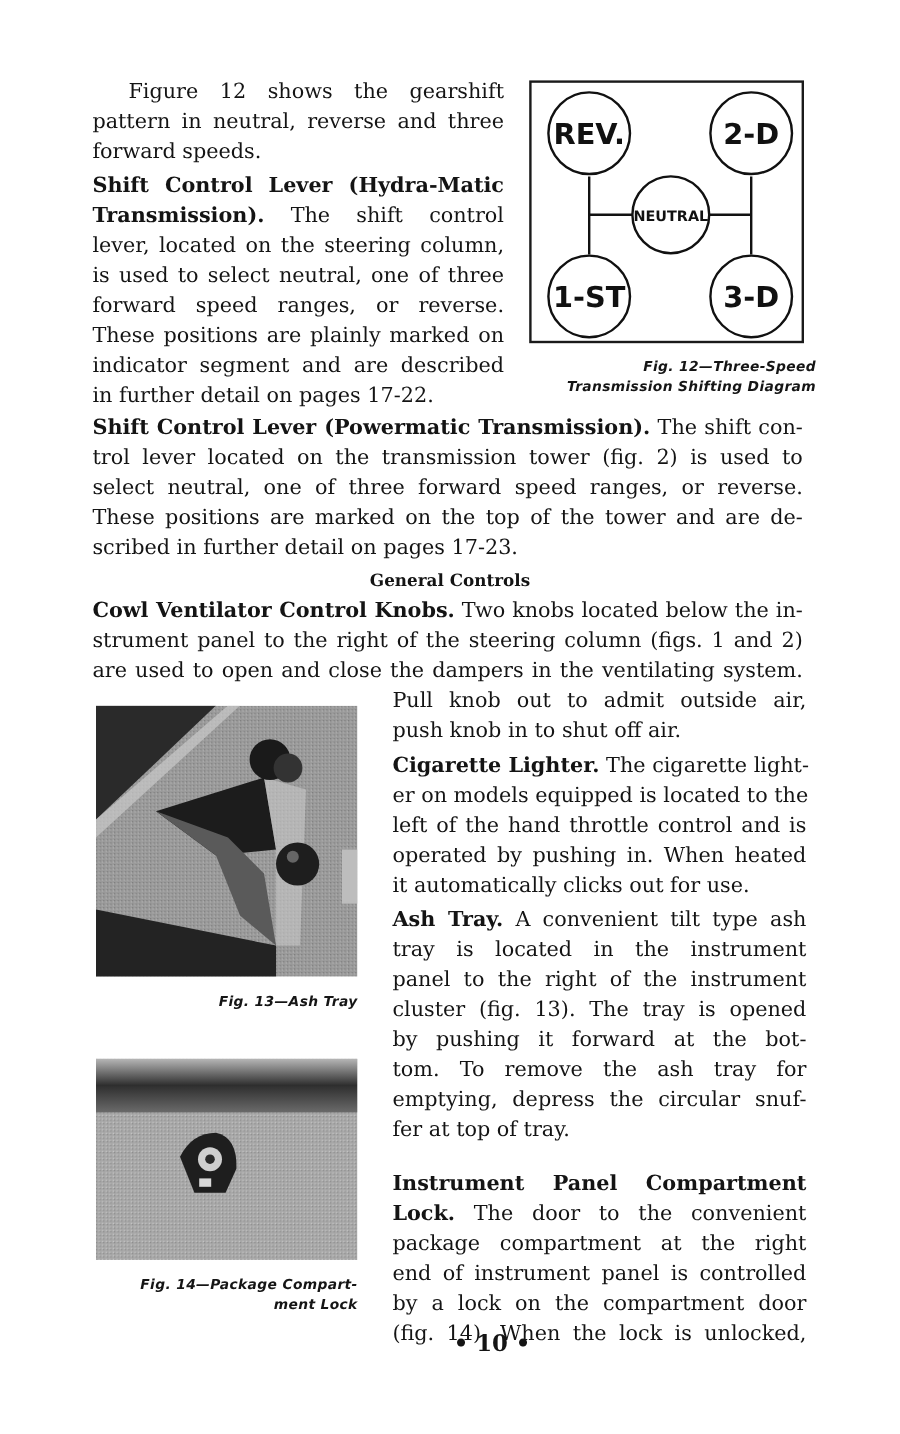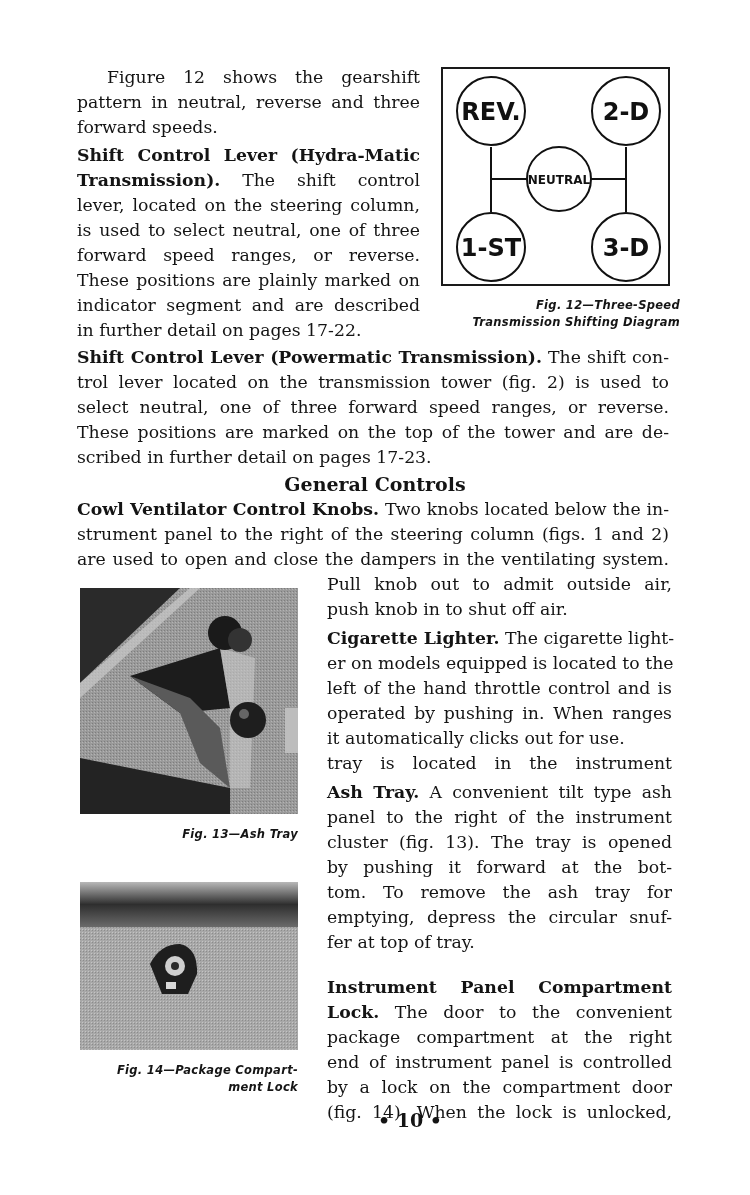--- a/index.html
+++ b/index.html
@@ -2,21 +2,21 @@
 <html><head>
   <meta charset="utf-8">
   <style>
     html, body { margin: 0; padding: 0; background: #ffffff; }
     body { width: 750px; height: 1195px; position: relative; overflow: hidden; color: #141414; font-family: "DejaVu Serif", "Liberation Serif", serif; }
     .page { position: absolute; left: 0; top: 0; width: 750px; height: 892px; }
     .para { position: absolute; font-size: 17.3px; line-height: 25px; text-align: justify; margin: 0; }
     .para b { font-weight: bold; }
     .line { display: block; text-align: justify; text-align-last: justify; white-space: nowrap; }
     .line.l { text-align-last: left; }
-    .heading { position: absolute; left: 70px; width: 610px; top: 470px; text-align: center; font-weight: bold; font-size: 19px; line-height: 28px; margin: 0; }
+    .heading { position: absolute; left: 70px; width: 610px; top: 470px; text-align: center; font-weight: bold; font-size: 14px; line-height: 28px; margin: 0; }
     .caption { position: absolute; font-family: "DejaVu Sans", "Liberation Sans", sans-serif; font-style: italic; font-weight: bold; font-size: 11.5px; line-height: 17px; text-align: right; margin: 0; color: #151515; letter-spacing: 0.3px; }
     .diagram { position: absolute; left: 441px; top: 67px; width: 229px; height: 219px; border: 2px solid #1a1a1a; box-sizing: border-box; }
     .diagram svg { position: absolute; left: 0; top: 0; }
     .photo { position: absolute; overflow: hidden; }
     .page-num { position: absolute; left: 292px; width: 150px; top: 1110px; text-align: right; font-weight: bold; font-size: 19px; line-height: 20px; }
   </style>
 </head>
 <body>
 
 <div class="page">
@@ -77,25 +77,25 @@
     <span class="line">are used to open and close the dampers in the ventilating system.</span>
   </div>
 
   <div class="para" style="left:327px; top:572px; width:345px;">
     <span class="line">Pull knob out to admit outside air,</span>
     <span class="line l">push knob in to shut off air.</span>
 
     <span class="line" style="margin-top:4px;"><b>Cigarette Lighter.</b> <span>The cigarette light-</span></span>
     <span class="line">er on models equipped is located to the</span>
     <span class="line">left of the hand throttle control and is</span>
-    <span class="line">operated by pushing in. When ranges</span>
+    <span class="line">operated by pushing in. When heated</span>
     <span class="line l">it automatically clicks out for use.</span>
 
+    <span class="line" style="margin-top:4px;"><b>Ash Tray.</b> <span>A convenient tilt type ash</span></span>
     <span class="line">tray is located in the instrument</span>
-    <span class="line" style="margin-top:4px;"><b>Ash Tray.</b> <span>A convenient tilt type ash</span></span>
     <span class="line">panel to the right of the instrument</span>
     <span class="line">cluster (fig. 13). The tray is opened</span>
     <span class="line">by pushing it forward at the bot-</span>
     <span class="line">tom. To remove the ash tray for</span>
     <span class="line">emptying, depress the circular snuf-</span>
     <span class="line l">fer at top of tray.</span>
 
     <span class="line" style="margin-top:20px;"><b>Instrument Panel Compartment</b></span>
     <span class="line"><b>Lock.</b> <span>The door to the convenient</span></span>
     <span class="line">package compartment at the right</span>

